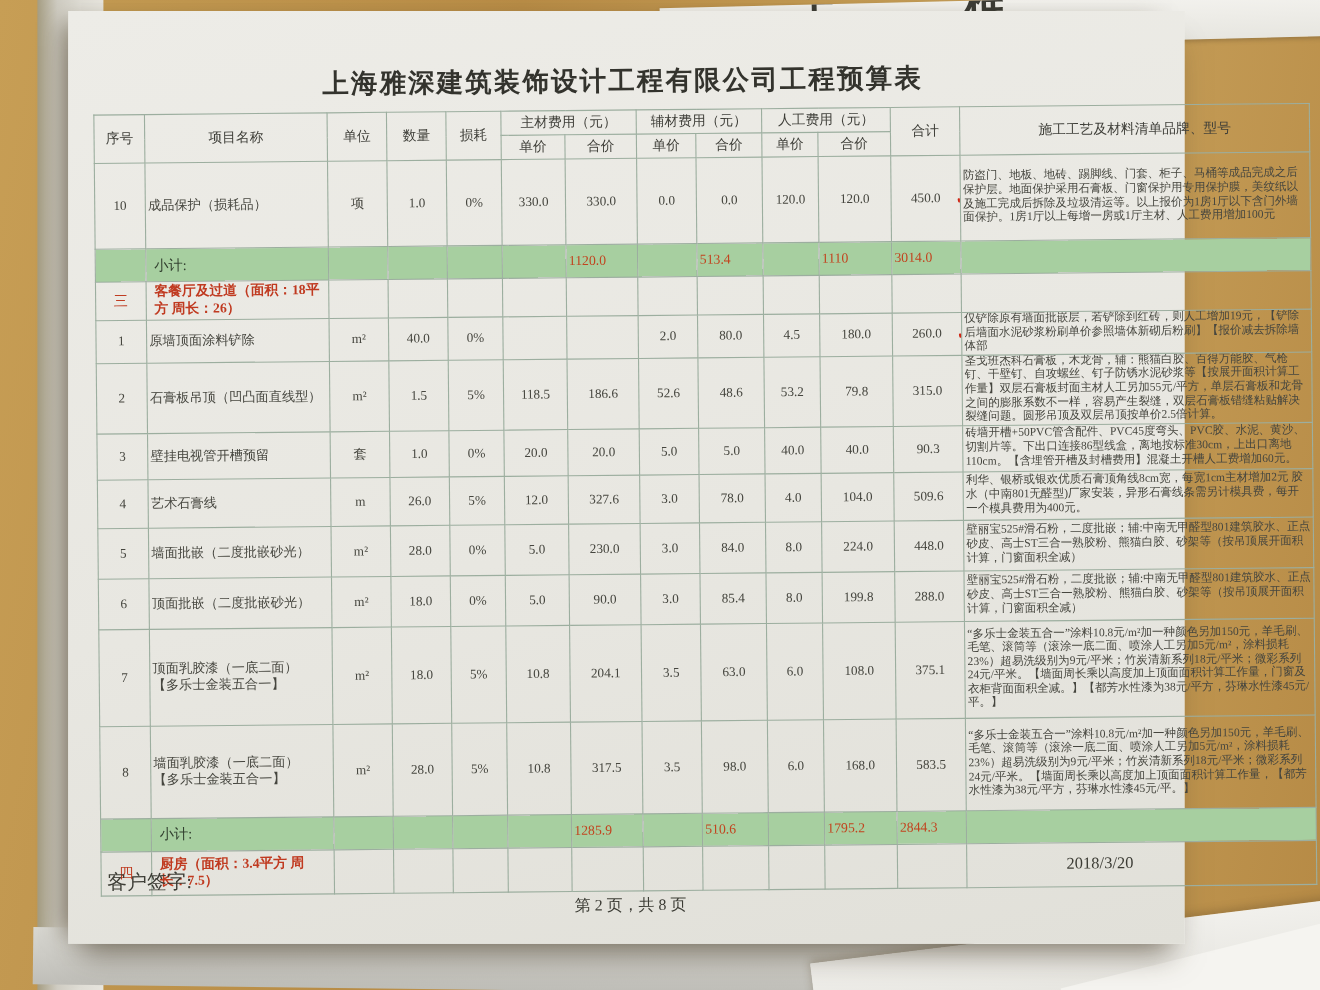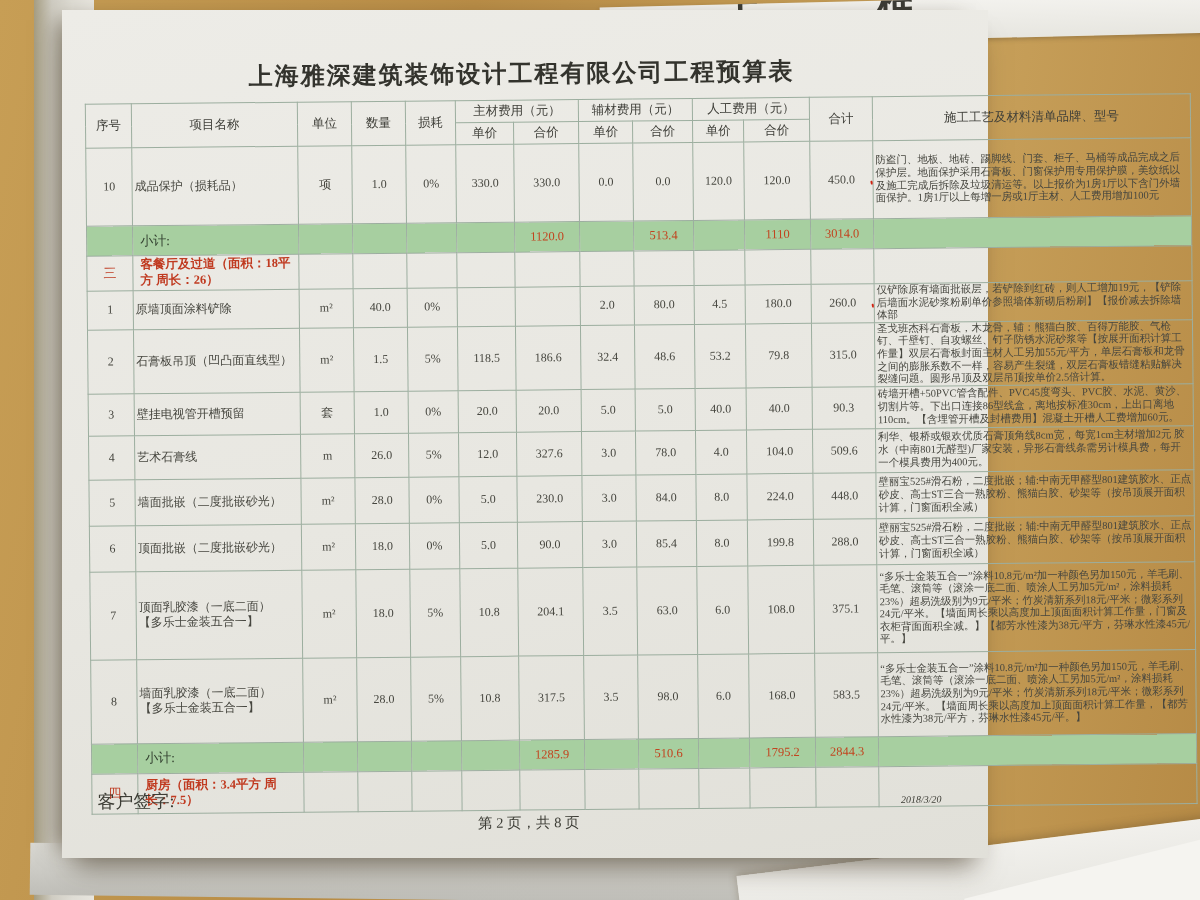--- a/index.html
+++ b/index.html
@@ -16,49 +16,49 @@
   .book-bottom{position:absolute;left:30px;bottom:0;width:860px;height:52px;
         background:linear-gradient(#d9d8d2,#bfbeb8);transform:rotate(0.7deg);}
   .paper-br-1{position:absolute;right:-60px;bottom:-34px;width:520px;height:90px;
         background:linear-gradient(#f1f0ec,#e2e1db);transform:rotate(-7deg);
         box-shadow:0 -3px 8px rgba(90,70,40,.3);}
   .paper-br-2{position:absolute;right:-30px;bottom:-46px;width:260px;height:80px;
         background:#f5f4f0;transform:rotate(-14deg);}
   .spine{position:absolute;left:34px;top:0;width:60px;height:100%;
         background:linear-gradient(90deg,#a59d82 0%,#cfccc2 30%,#e0ded6 65%,#e8e6df 100%);}
   
-  .page{position:absolute;left:62px;top:10px;width:926px;height:848px;
+  .page{position:absolute;left:62px;top:10px;width:1015px;height:848px;
         background:linear-gradient(168deg,#edece7 0%,#e8e7e1 55%,#e1e0d9 100%);
         box-shadow:-16px 0 20px -10px rgba(70,58,35,.5),0 20px 26px -12px rgba(60,48,28,.55);}
   .page-inner{position:absolute;inset:0;transform:rotate(-0.55deg);transform-origin:45% 50%;}
   .doc-title{position:absolute;top:48px;left:0;width:100%;text-align:center;
         font-size:24px;font-weight:bold;color:#33332d;letter-spacing:2px;}
   
   table.budget{position:absolute;left:26px;top:90px;width:1105px;
         border-collapse:collapse;table-layout:fixed;
         font-family:"Liberation Serif","DejaVu Serif",serif;}
   table.budget th,table.budget td{border:1px solid #9cae9f;padding:0 2px;
         color:#46463f;overflow:hidden;}
   table.budget th{font-size:12.5px;font-weight:normal;color:#3e3e38;height:21px;}
   td.c{text-align:center;font-size:12px;}
   td.n{font-size:12px;padding-left:7px;white-space:pre-line;line-height:1.25;}
   td.d{font-size:10.5px;line-height:1.2;padding:2px 5px;color:#3c3c35;text-align:left;vertical-align:middle;}
   tr.sub td{background:#a7cfa0;}
   tr.sub td.lbl{font-size:13px;color:#32402f;padding-left:7px;}
-  tr.sub td.num{color:#c2441f;font-size:12.5px;text-align:center;}
+  tr.sub td.num{color:#c2441f;font-size:12.5px;text-align:left;}
   tr.sec td{height:34px;}
   tr.sec td.seq{color:#bf3c22;font-size:13px;text-align:center;}
   tr.sec td.secname{color:#c03a20;font-weight:bold;font-size:12.5px;line-height:1.25;padding-left:7px;}
   td.tot{position:relative;margin-left:32px;}
   .chk{position:absolute;right:-9px;top:52%;color:#cf2412;font-size:15px;font-weight:bold;
        transform:rotate(8deg);z-index:5;line-height:0;}
   
   .sign{position:absolute;left:32px;top:776px;font-size:18px;color:#3c3c35;font-family:Liberation Serif, serif;}
   .pageno{position:absolute;left:0;top:804px;width:100%;text-align:center;font-size:14.5px;color:#3c3c35;}
-  .docdate{position:absolute;right:50px;top:788px;font-size:10px;color:#3c3c35;font-style:italic;}
+  .docdate{position:absolute;right:50px;top:772px;font-size:15px;color:#3c3c35;}
 </style>
 </head>
 <body>
 
 <div class="desk"></div>
 <div class="spine"></div>
 <div class="book-bottom"></div>
 <div class="paper-br-1"></div>
 <div class="paper-br-2"></div>
 <div class="peek-paper-top">
@@ -174,21 +174,21 @@
    </tr>
 
    <tr style="height:64px">
      <td class="c">2</td>
      <td class="n">石膏板吊顶（凹凸面直线型）</td>
      <td class="c">m²</td>
      <td class="c">1.5</td>
      <td class="c">5%</td>
      <td class="c">118.5</td>
      <td class="c">186.6</td>
-     <td class="c">32.4</td>
+     <td class="c">52.6</td>
      <td class="c">48.6</td>
      <td class="c">53.2</td>
      <td class="c">79.8</td>
      <td class="c tot"><span>315.0</span></td>
      <td class="d">圣戈班杰科石膏板，木龙骨，辅：熊猫白胶、百得万能胶、气枪钉、干壁钉、自攻螺丝、钉子防锈水泥砂浆等【按展开面积计算工作量】双层石膏板封面主材人工另加55元/平方，单层石膏板和龙骨之间的膨胀系数不一样，容易产生裂缝，双层石膏板错缝粘贴解决裂缝问题。圆形吊顶及双层吊顶按单价2.5倍计算。</td>
    </tr>
 
    <tr style="height:42px">
      <td class="c">3</td>
      <td class="n">壁挂电视管开槽预留</td>

